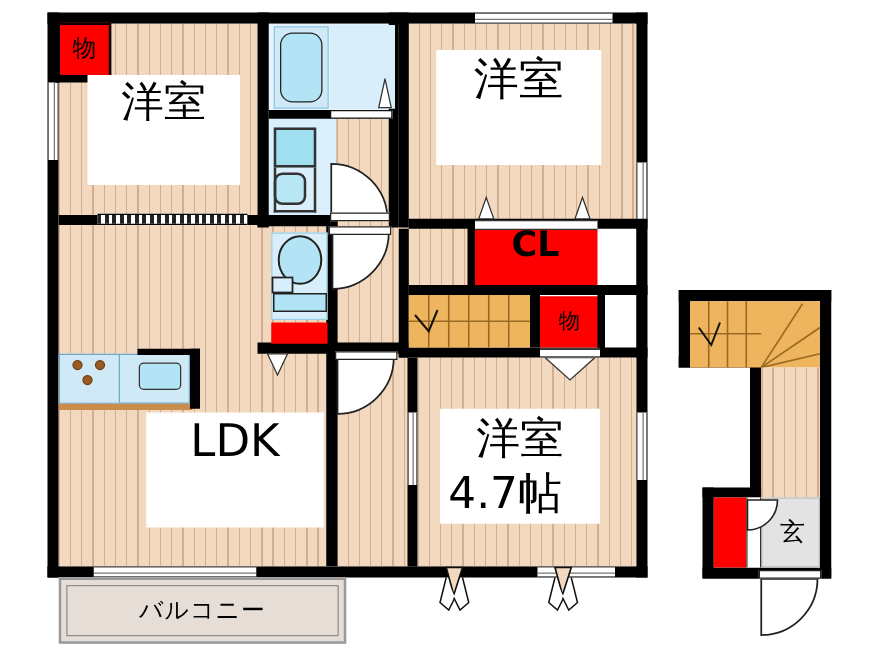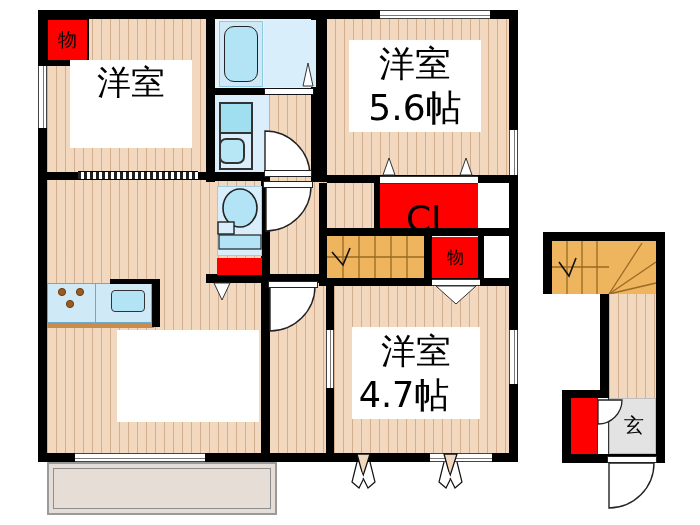--- a/index.html
+++ b/index.html
@@ -134,21 +134,21 @@
 
   <div class="ab wall" style="left:269px;top:274px;width:58px;height:9px;"></div>
 
   <div class="ab red" style="left:46px;top:18px;width:43px;height:44px;border:2px solid #000;"></div>
   <div class="lbl jp" style="left:46px;top:18px;width:43px;height:44px;font-size:19px;">物</div>
 
   <div class="ab wall" style="left:44px;top:60px;width:47px;height:6px;"></div>
   <div class="ab wall" style="left:44px;top:16px;width:4px;height:50px;"></div>
 
   <div class="ab red" style="left:379px;top:183px;width:99px;height:45px;"></div>
-  <div class="lbl" style="left:379px;top:196px;width:99px;height:45px;font-size:36px;font-weight:400;">CL</div>
+  <div class="lbl" style="left:379px;top:173px;width:99px;height:45px;font-size:28px;font-weight:700;">CL</div>
 
   <div class="ab dline" style="left:379px;top:176px;width:99px;height:8px;"></div>
 
   <div class="ab wall" style="left:374px;top:176px;width:6px;height:53px;"></div>
 
   <div class="ab red" style="left:432px;top:237px;width:47px;height:41px;"></div>
   <div class="lbl jp" style="left:432px;top:237px;width:47px;height:41px;font-size:17px;">物</div>
   <div class="ab wall" style="left:478px;top:236px;width:6px;height:43px;"></div>
 
   <div class="ab red" style="left:217px;top:258px;width:45px;height:17px;"></div>
@@ -235,30 +235,31 @@
     <path d="M214,283 L222,300 L230,283 Z" fill="#ffffff" stroke="#333" stroke-width="1"></path>
   </svg>
 
   <div class="ab win-v" style="left:326px;top:330px;width:8px;height:58px;"></div>
 
   <div class="ab plate" style="left:70px;top:60px;width:122px;height:88px;"></div>
   <div class="lbl jp" style="left:70px;top:62px;width:122px;height:42px;font-size:34px;">洋室</div>
 
   <div class="ab plate" style="left:349px;top:40px;width:132px;height:92px;"></div>
   <div class="lbl jp" style="left:349px;top:42px;width:132px;height:44px;font-size:36px;">洋室</div>
-  <div class="lbl jp" style="left:349px;top:86px;width:132px;height:44px;font-size:36px;">5.6帖</div>
 
   <div class="ab plate" style="left:352px;top:327px;width:128px;height:92px;"></div>
   <div class="lbl jp" style="left:352px;top:329px;width:128px;height:44px;font-size:35px;">洋室</div>
   <div class="lbl jp" style="left:352px;top:373px;width:104px;height:44px;font-size:35px;">4.7帖</div>
 
   <div class="ab plate" style="left:117px;top:330px;width:142px;height:92px;"></div>
+  <div class="lbl" style="left:117px;top:332px;width:142px;height:44px;font-size:36px;font-weight:400;">LDK</div>
 
   <div class="ab floor-balcony" style="left:47px;top:462px;width:230px;height:53px;border:2px solid #9a9a9a;"></div>
   <div class="ab" style="left:53px;top:468px;width:218px;height:41px;border:1px solid #8d8d8d;"></div>
+  <div class="lbl jp" style="left:47px;top:462px;width:230px;height:53px;font-size:19px;letter-spacing:1px;">バルコニー</div>
 
   <svg class="ov">
     <polygon points="357,454 370,454 363,476" fill="#f2d8be" stroke="#111" stroke-width="1.3"></polygon>
     <path d="M357,462 L352,482 L359,488 L364,478" fill="#ffffff" stroke="#111" stroke-width="1.2"></path>
     <path d="M370,462 L375,482 L368,488 L363,478" fill="#ffffff" stroke="#111" stroke-width="1.2"></path>
     <polygon points="444,454 457,454 450,476" fill="#f2d8be" stroke="#111" stroke-width="1.3"></polygon>
     <path d="M444,462 L439,482 L446,488 L451,478" fill="#ffffff" stroke="#111" stroke-width="1.2"></path>
     <path d="M457,462 L462,482 L455,488 L450,478" fill="#ffffff" stroke="#111" stroke-width="1.2"></path>
   </svg>
 

